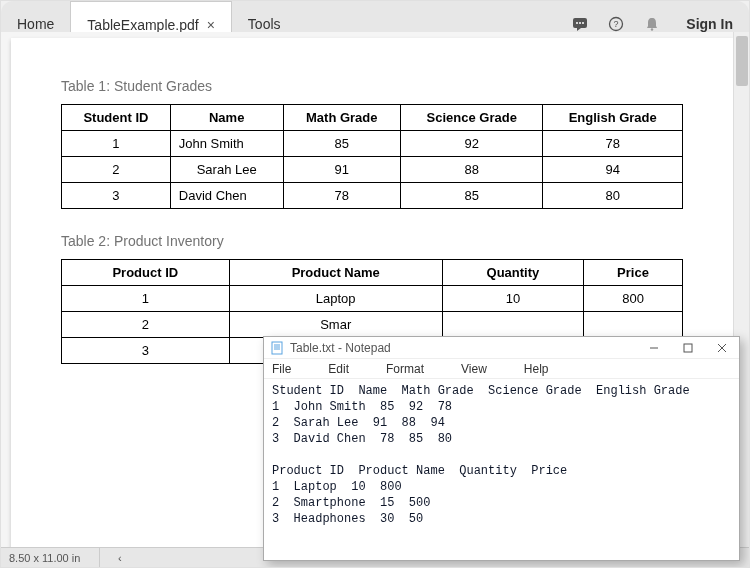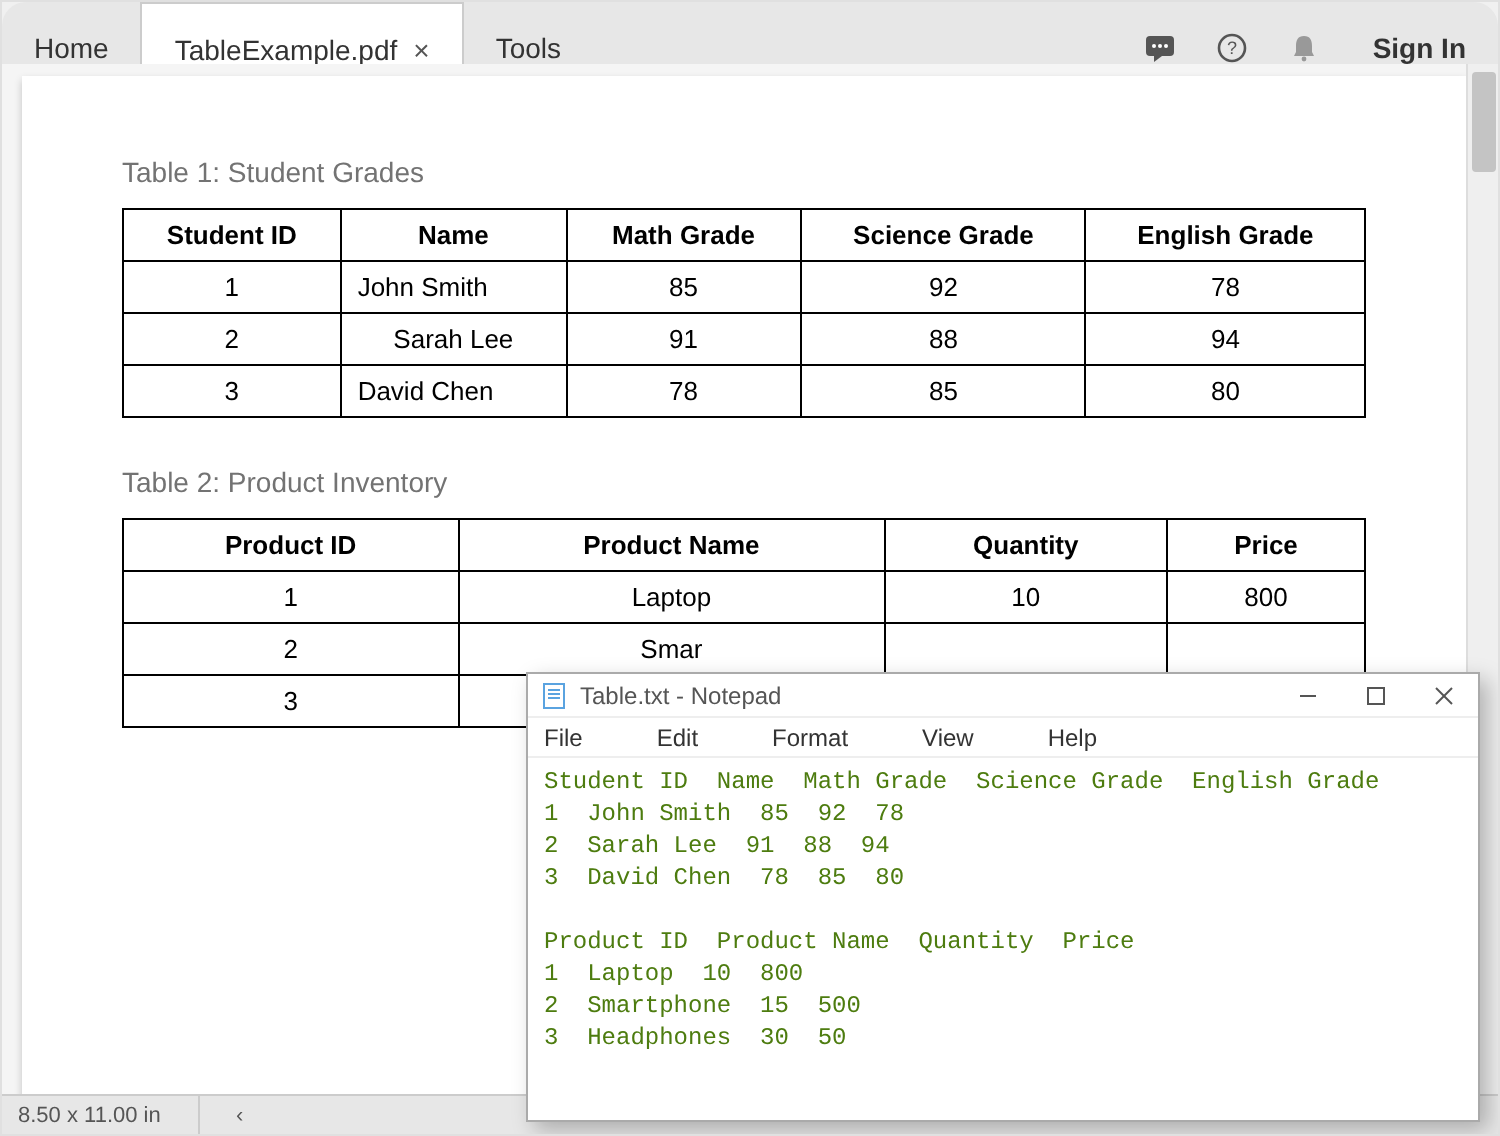--- a/index.html
+++ b/index.html
@@ -201,21 +201,21 @@
   }
   .np-menubar .mitem {
     padding: 0 8px;
     cursor: pointer;
   }
   .np-content {
     flex: 1;
     padding: 4px 8px;
     font-family: Consolas, "Courier New", monospace;
     font-size: 12px;
-    color: #4d7c0f;
+    color: #0f172a;
     white-space: pre;
     overflow: hidden;
     line-height: 16px;
   }
   .np-statusbar {
     display: flex;
     align-items: center;
     height: 20px;
     border-top: 1px solid #ddd;
     font-size: 11px;

